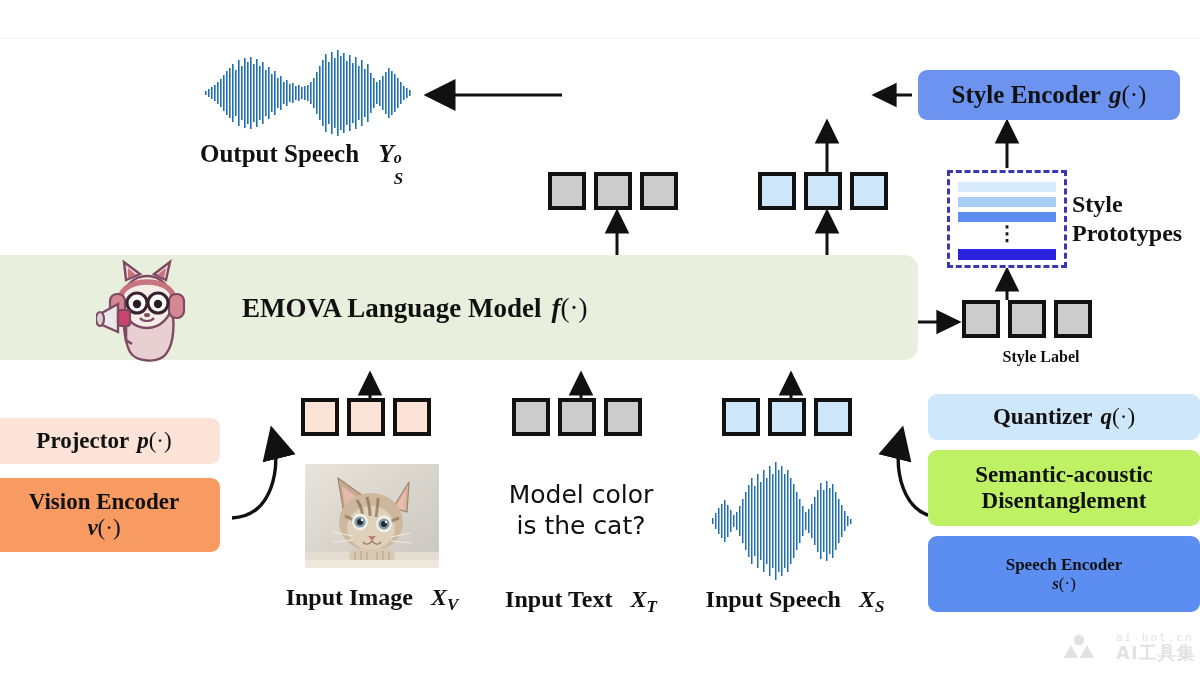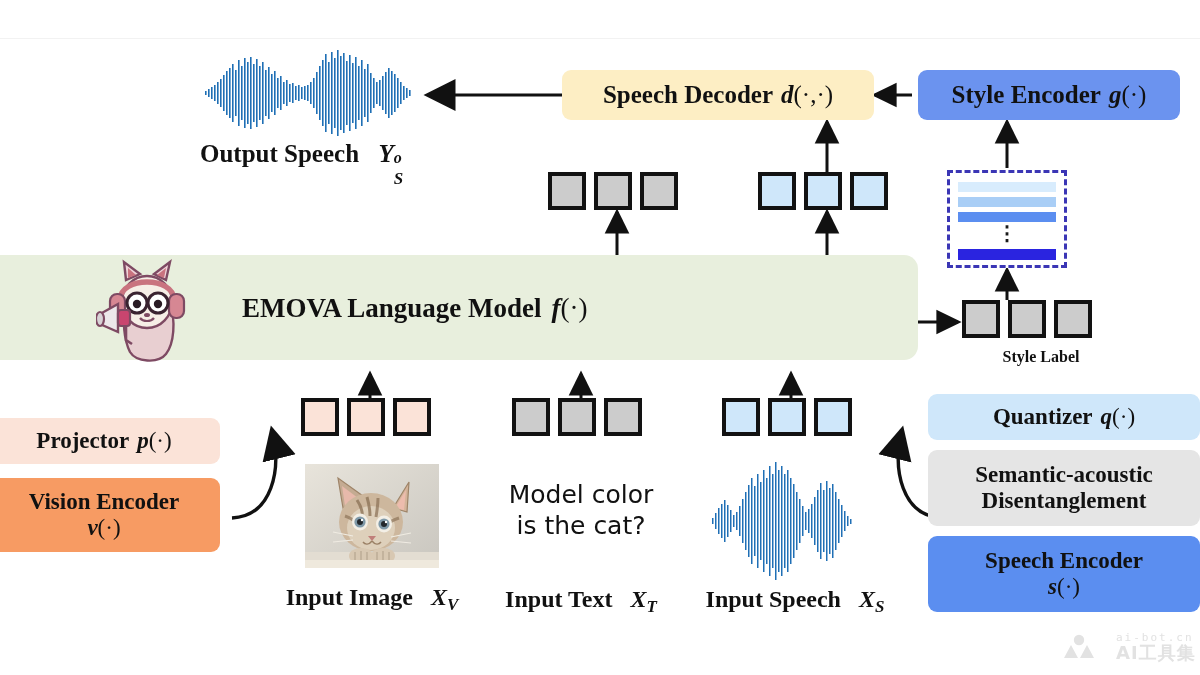--- a/index.html
+++ b/index.html
@@ -249,26 +249,20 @@
 
     <line x1="581" y1="398" x2="581" y2="374" stroke="#111" stroke-width="3" marker-end="url(#ah)"></line>
 
     <line x1="791" y1="398" x2="791" y2="374" stroke="#111" stroke-width="3" marker-end="url(#ah)"></line>
 
     <path d="M 232,518 C 272,516 282,470 272,430" fill="none" stroke="#111" stroke-width="3.4" marker-end="url(#ahb)"></path>
 
     <path d="M 942,518 C 902,516 892,470 902,430" fill="none" stroke="#111" stroke-width="3.4" marker-end="url(#ahb)"></path>
   </svg>
 
-  <div class="rbox" id="speech-decoder" style="left:562px;top:70px;width:312px;height:50px;background:#fdeec4;font-size:25px;">
-    <span>Speech Decoder</span>
-    <span style="width:8px"></span>
-    <span class="mathit">d</span>
-    <span class="paren">(·,·)</span>
-  </div>
 
   <div class="rbox" id="style-encoder" style="left:918px;top:70px;width:262px;height:50px;background:#6b93ef;font-size:25px;">
     <span>Style Encoder</span>
     <span style="width:8px"></span>
     <span class="mathit">g</span>
     <span class="paren">(·)</span>
   </div>
 
   <div class="rbox" id="language-model" style="left:-14px;top:255px;width:932px;height:105px;background:#e8efdd;font-size:27px;border-radius:14px;">
     <span style="position:absolute;left:256px;top:50%;transform:translateY(-50%);display:flex;align-items:baseline;">
@@ -325,26 +319,26 @@
     </span>
   </div>
 
   <div class="rbox" id="quantizer" style="left:928px;top:394px;width:272px;height:46px;background:#cfe7fa;font-size:23px;">
     <span>Quantizer</span>
     <span style="width:8px"></span>
     <span class="mathit">q</span>
     <span class="paren">(·)</span>
   </div>
 
-  <div class="rbox" id="disentanglement" style="left:928px;top:450px;width:272px;height:76px;background:#e5e5e5;font-size:23px;flex-direction:column;">
+  <div class="rbox" id="disentanglement" style="left:928px;top:450px;width:272px;height:76px;background:#bef264;font-size:23px;flex-direction:column;">
     <span>Semantic-acoustic</span>
     <span>Disentanglement</span>
   </div>
 
-  <div class="rbox" id="speech-encoder" style="left:928px;top:536px;width:272px;height:76px;background:#5b8ef0;font-size:23px;flex-direction:column;">
+  <div class="rbox" id="speech-encoder" style="left:928px;top:536px;width:272px;height:76px;background:#5b8ef0;font-size:17px;flex-direction:column;">
     <span>Speech Encoder</span>
     <span style="display:flex;align-items:baseline;">
       <span class="mathit">s</span>
       <span class="paren">(·)</span>
     </span>
   </div>
 
   <div class="tokrow" style="left:548px;top:172px;">
     <div class="tok gray"></div>
     <div class="tok gray"></div>
@@ -382,20 +376,24 @@
   </div>
 
   <div id="proto-box" style="left:947px;top:170px;width:120px;height:98px;">
     <div class="pbar" style="top:9px;background:#d8ecfd;"></div>
     <div class="pbar" style="top:24px;background:#a9cef6;"></div>
     <div class="pbar" style="top:39px;background:#5b8ef0;"></div>
     <div class="pdots" style="top:55px;">⋮</div>
     <div class="pbar" style="top:76px;height:11px;background:#2a24e0;"></div>
   </div>
 
+  <div class="cap" style="left:1072px;top:190px;font-size:24px;text-align:left;line-height:1.2;">
+    <div>Style</div>
+    <div>Prototypes</div>
+  </div>
 
   <div class="cap" style="left:200px;top:140px;font-size:25px;text-align:right;">
     <span>Output Speech</span>
     <span style="width:7px;display:inline-block"></span>
     <span style="position:relative;display:inline-block;">
       <span class="mathit">Y</span><span style="position:relative;display:inline-block;width:11px;vertical-align:baseline;">
         <span class="mathit" style="position:absolute;left:0;top:-13px;font-size:16px;">o</span>
         <span class="mathit" style="position:absolute;left:0;top:7px;font-size:17px;">S</span>
       </span>
     </span>

